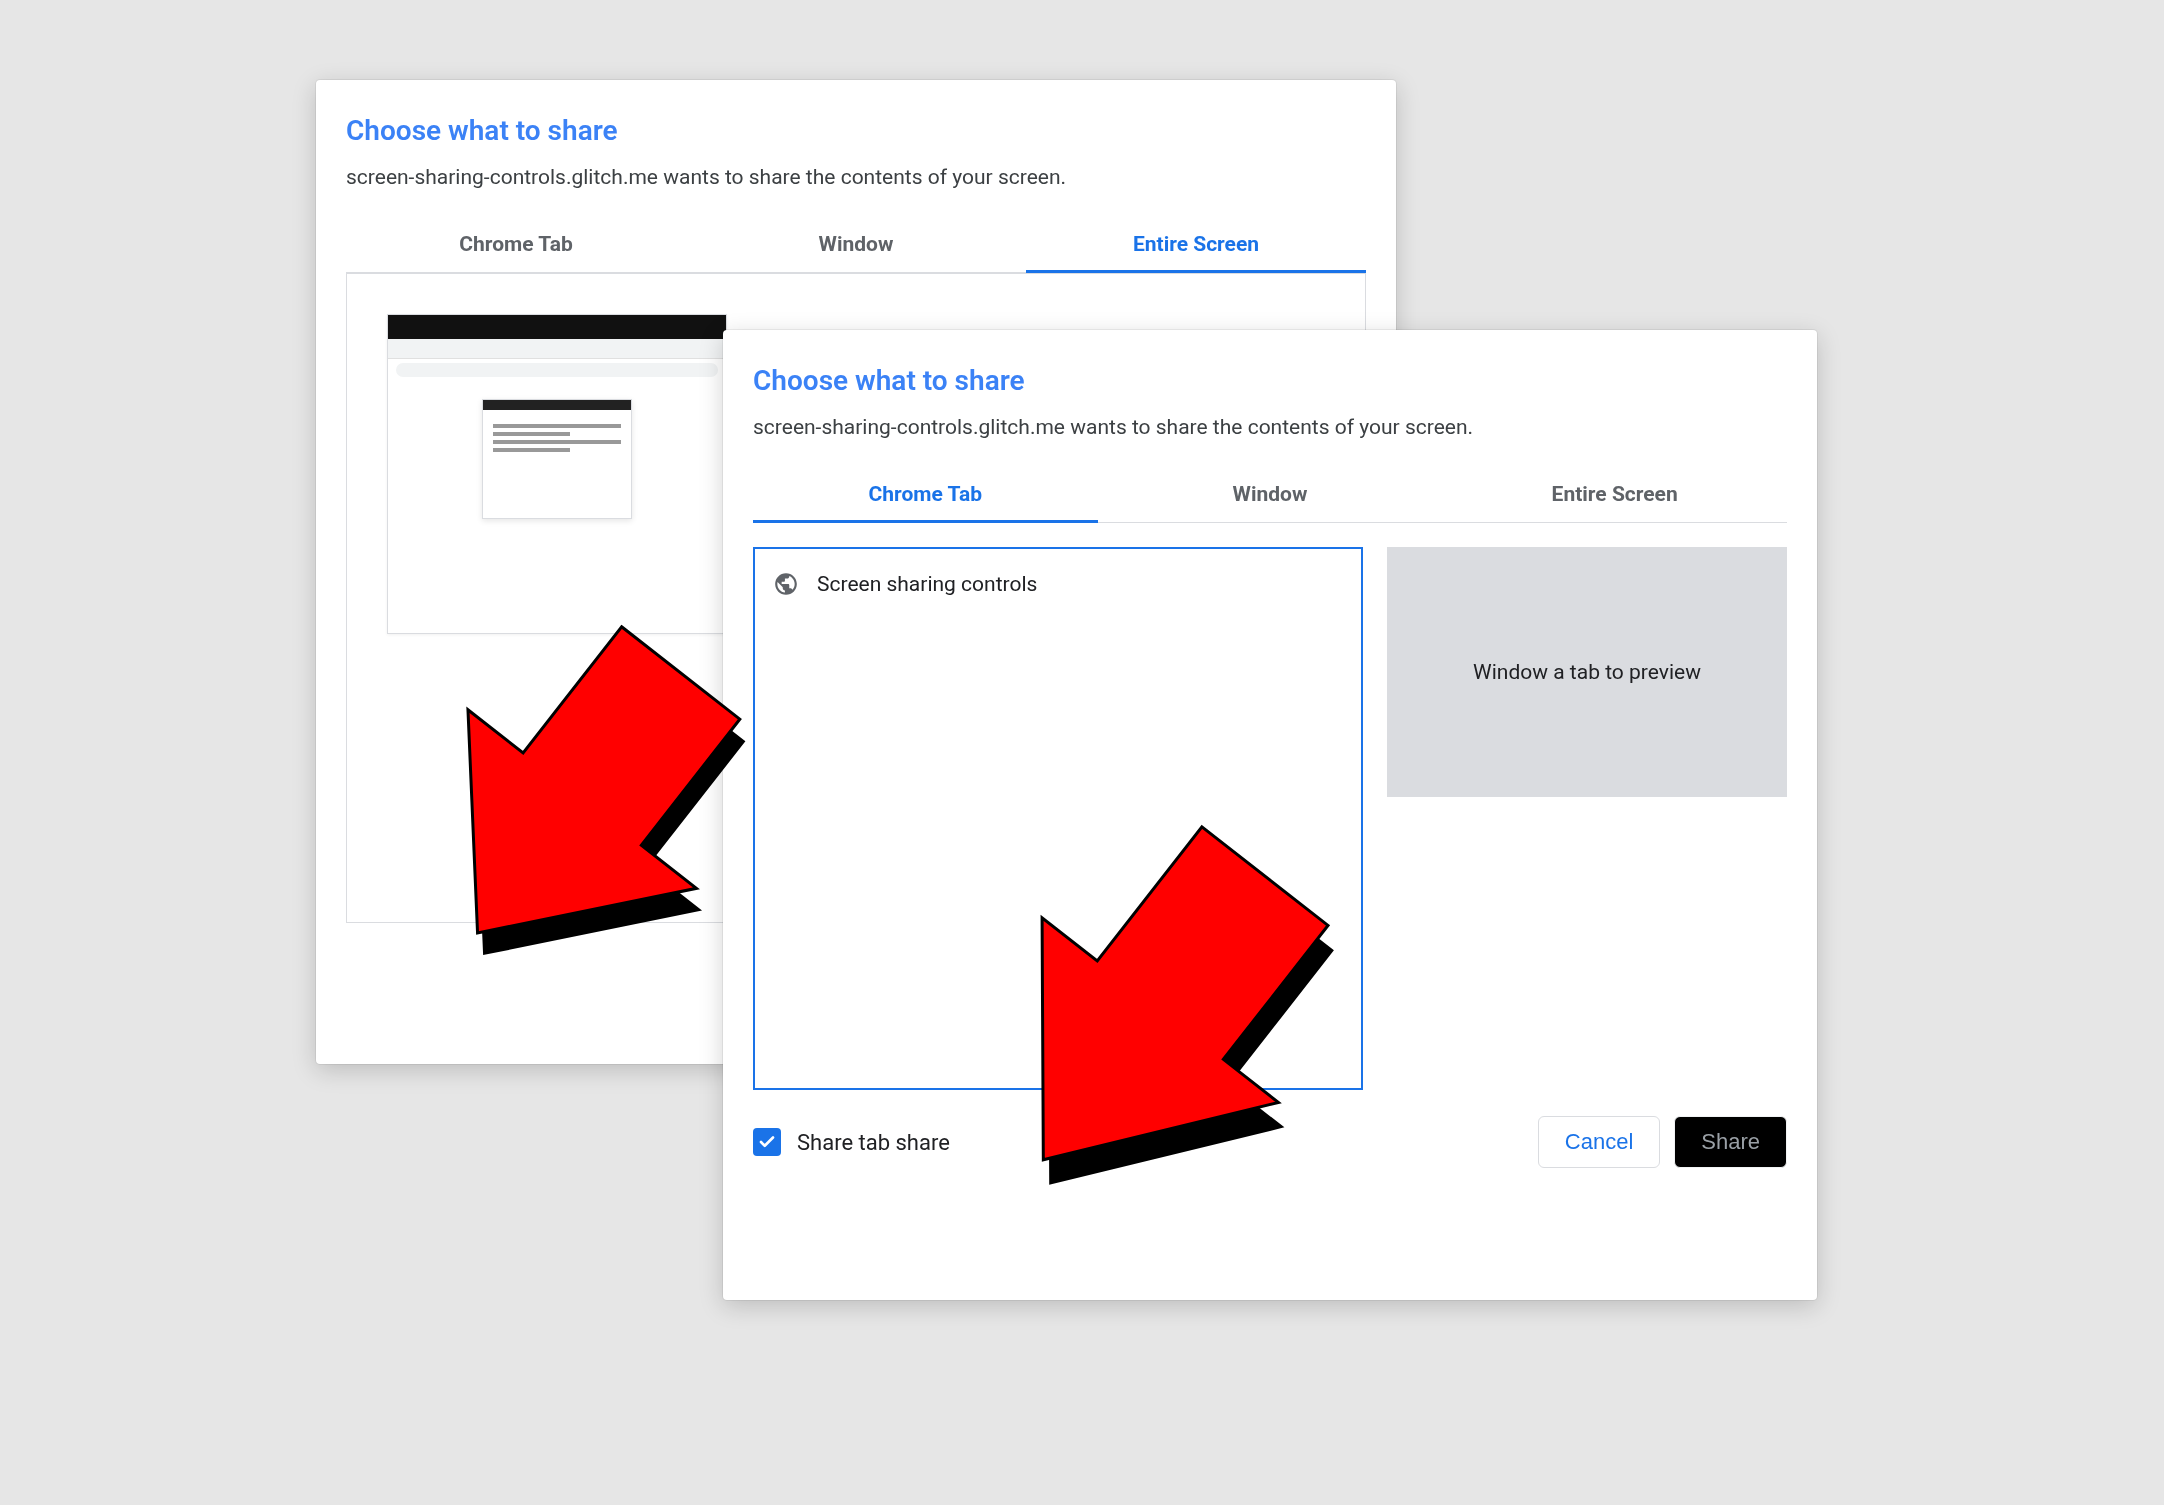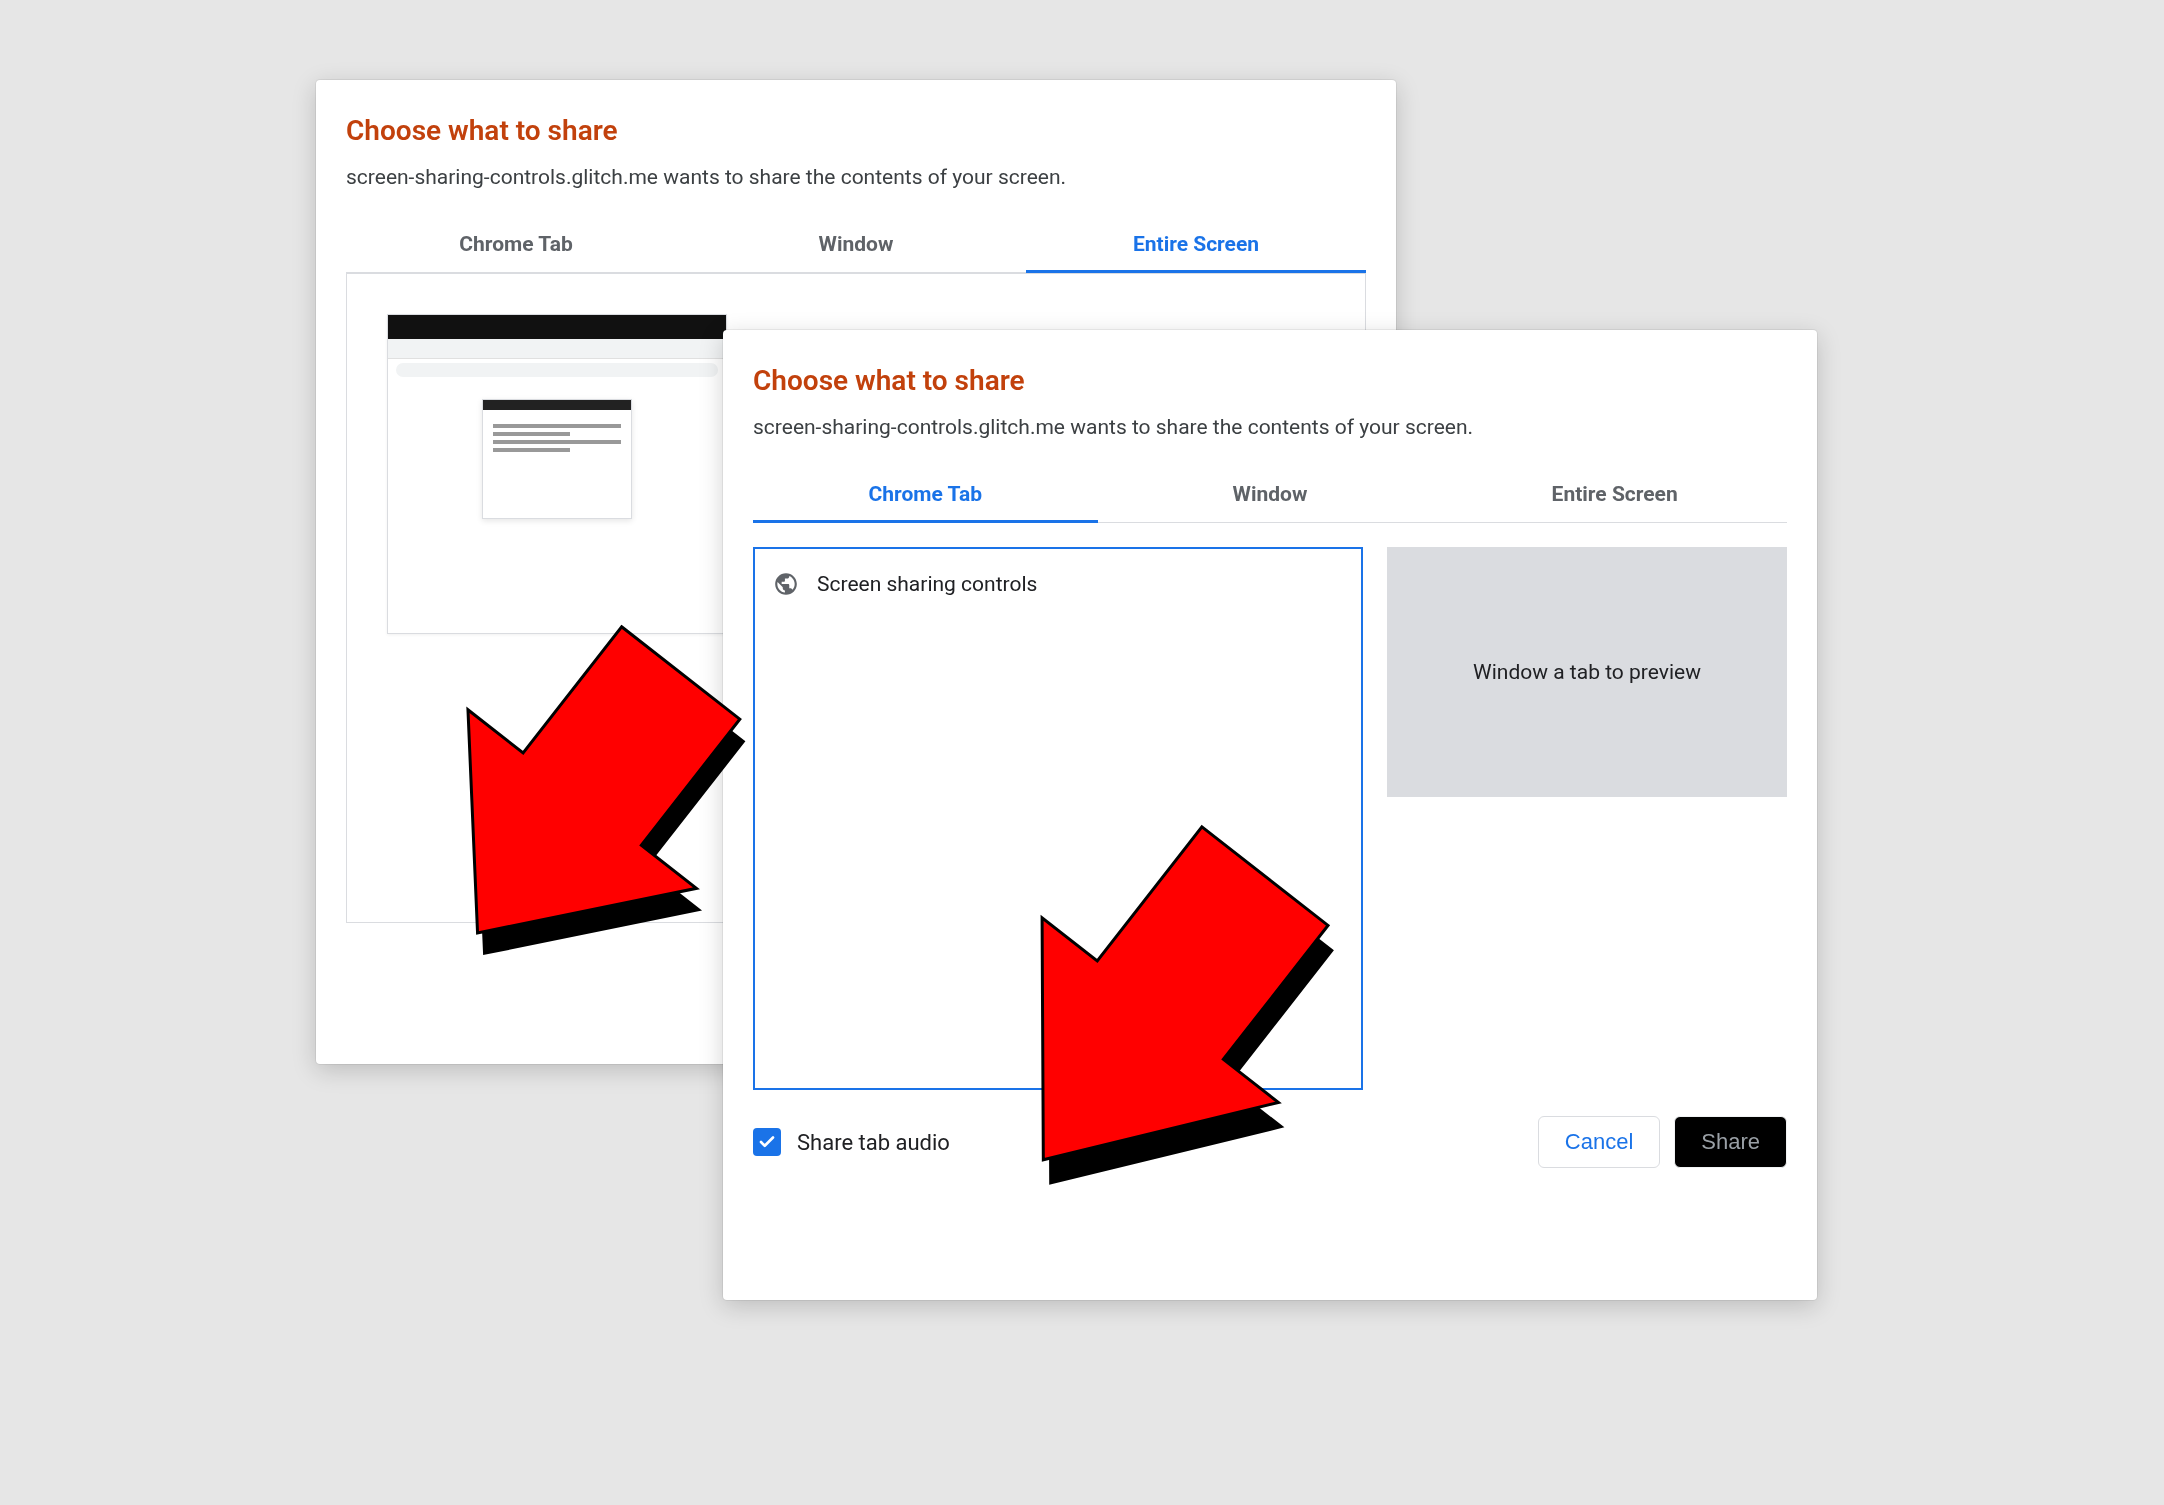--- a/index.html
+++ b/index.html
@@ -31,21 +31,21 @@
   .dialog-front {
     left: 723px;
     top: 330px;
     width: 1094px;
     height: 970px;
   }
 
   .title {
     font-size: 28px;
     font-weight: 600;
-    color: #c2410c;
+    color: #3b82f6;
     margin-bottom: 18px;
   }
 
   .subtitle {
     font-size: 21px;
     color: #3c4043;
     margin-bottom: 28px;
   }
 
   .tabs {
@@ -274,21 +274,21 @@
     </div>
   </div>
 
   <div class="footer">
     <div class="checkbox-row">
       <div class="checkbox">
         <svg viewBox="0 0 24 24" fill="none" stroke="currentColor" stroke-width="3.5" stroke-linecap="round" stroke-linejoin="round">
             <polyline points="20 6 9 17 4 12"></polyline>
           </svg>
       </div>
-      <span class="checkbox-label">Share tab audio</span>
+      <span class="checkbox-label">Share tab share</span>
     </div>
     <div class="buttons">
       <button class="btn cancel">Cancel</button>
       <button class="btn share">Share</button>
     </div>
   </div>
 </div>
 
 <svg class="arrow" style="left:380px; top:600px;" width="400" height="420" viewBox="0 0 400 420">
   <g transform="rotate(38 200 210)">

